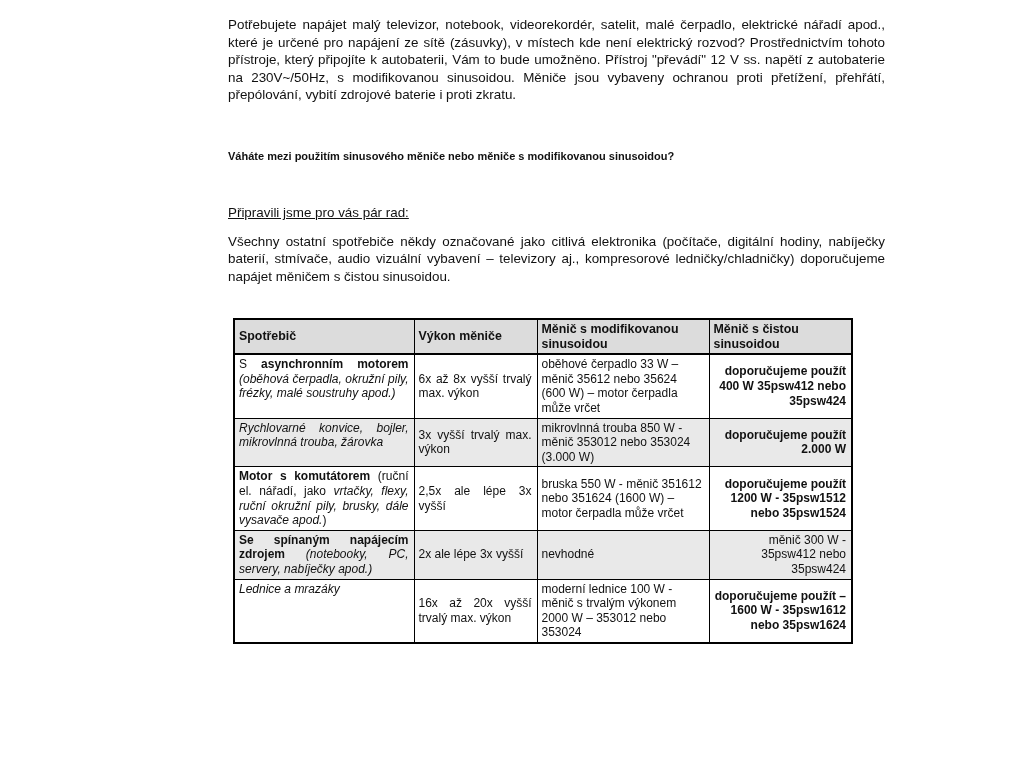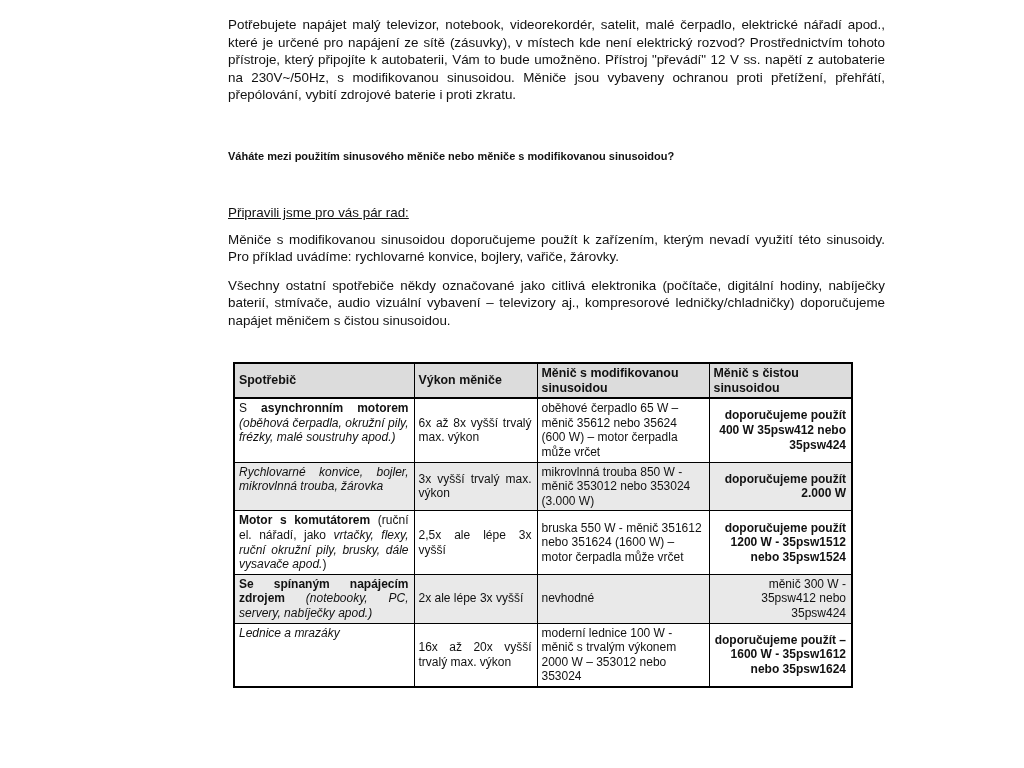--- a/index.html
+++ b/index.html
@@ -87,21 +87,20 @@
 
 <div class="page">
   <div class="content">
 
     <p class="body-text">Potřebujete napájet malý televizor, notebook, videorekordér, satelit, malé čerpadlo, elektrické nářadí apod., které je určené pro napájení ze sítě (zásuvky), v místech kde není elektrický rozvod? Prostřednictvím tohoto přístroje, který připojíte k autobaterii, Vám to bude umožněno. Přístroj "převádí" 12 V ss. napětí z autobaterie na 230V~/50Hz, s modifikovanou sinusoidou. Měniče jsou vybaveny ochranou proti přetížení, přehřátí, přepólování, vybití zdrojové baterie i proti zkratu.</p>
 
     <p class="question">Váháte mezi použitím sinusového měniče nebo měniče s modifikovanou sinusoidou?</p>
 
     <p class="tips">Připravili jsme pro vás pár rad:</p>
 
-    <p class="body-text m9">Měniče s modifikovanou sinusoidou doporučujeme použít k zařízením, kterým nevadí využití této sinusoidy. Pro příklad uvádíme: rychlovarné konvice, bojlery, vařiče, žárovky.</p>
 
     <p class="body-text m11">Všechny ostatní spotřebiče někdy označované jako citlivá elektronika (počítače, digitální hodiny, nabíječky baterií, stmívače, audio vizuální vybavení – televizory aj., kompresorové ledničky/chladničky) doporučujeme napájet měničem s čistou sinusoidou.</p>
 
 
     <table class="appliance-table">
       <colgroup>
         <col class="c1">
           <col class="c2">
           <col class="c3">
           <col class="c4">
@@ -111,21 +110,21 @@
           <th>Spotřebič</th>
           <th>Výkon měniče</th>
           <th>Měnič s modifikovanou sinusoidou</th>
           <th>Měnič s čistou sinusoidou</th>
         </tr>
       </thead>
       <tbody id="table-body">
           <tr>
             <td class="cell-appliance"><span>S </span><span class="b">asynchronním motorem</span><span class="i"> (oběhová čerpadla, okružní pily, frézky, malé soustruhy apod.)</span></td>
             <td class="cell-power">6x až 8x vyšší trvalý max. výkon</td>
-            <td class="cell-modified">oběhové čerpadlo 65 W – měnič 35612 nebo 35624 (600 W) – motor čerpadla může vrčet</td>
+            <td class="cell-modified">oběhové čerpadlo 33 W – měnič 35612 nebo 35624 (600 W) – motor čerpadla může vrčet</td>
             <td class="cell-pure b">doporučujeme použít 400 W 35psw412 nebo 35psw424</td>
           </tr>
           <tr class="shaded">
             <td class="cell-appliance"><span class="i">Rychlovarné konvice, bojler, mikrovlnná trouba, žárovka</span></td>
             <td class="cell-power">3x vyšší trvalý max. výkon</td>
             <td class="cell-modified">mikrovlnná trouba 850 W - měnič 353012 nebo 353024 (3.000 W)</td>
             <td class="cell-pure b">doporučujeme použít 2.000 W</td>
           </tr>
           <tr>
             <td class="cell-appliance"><span class="b">Motor s komutátorem</span><span> (ruční el. nářadí, jako </span><span class="i">vrtačky, flexy, ruční okružní pily, brusky, dále vysavače apod.</span><span>)</span></td>

